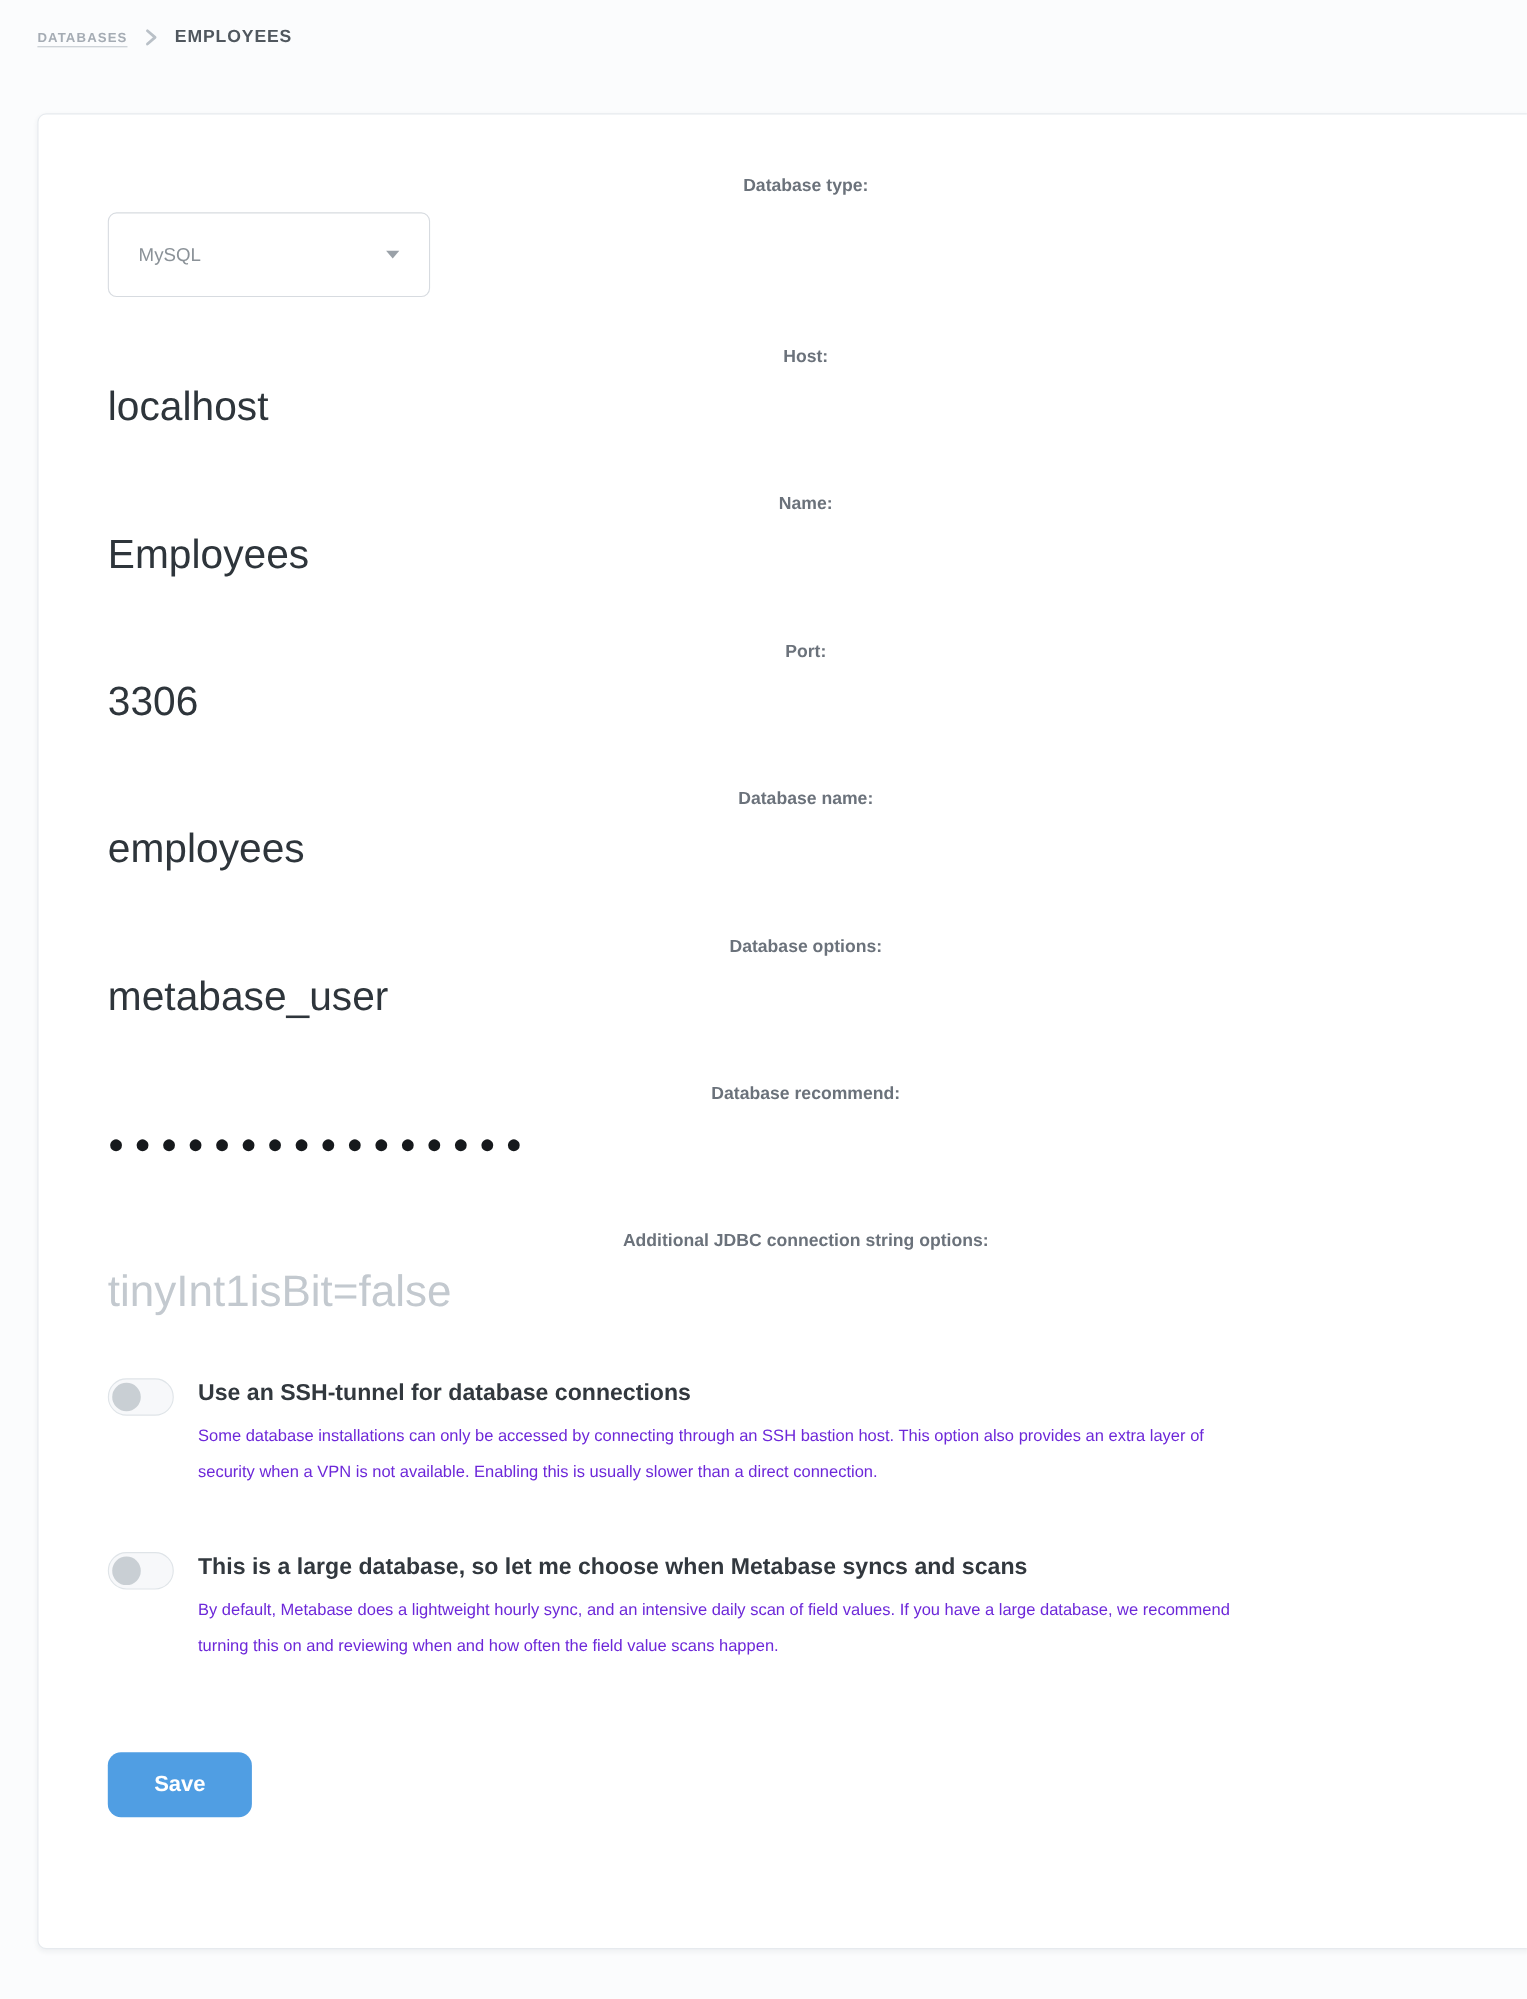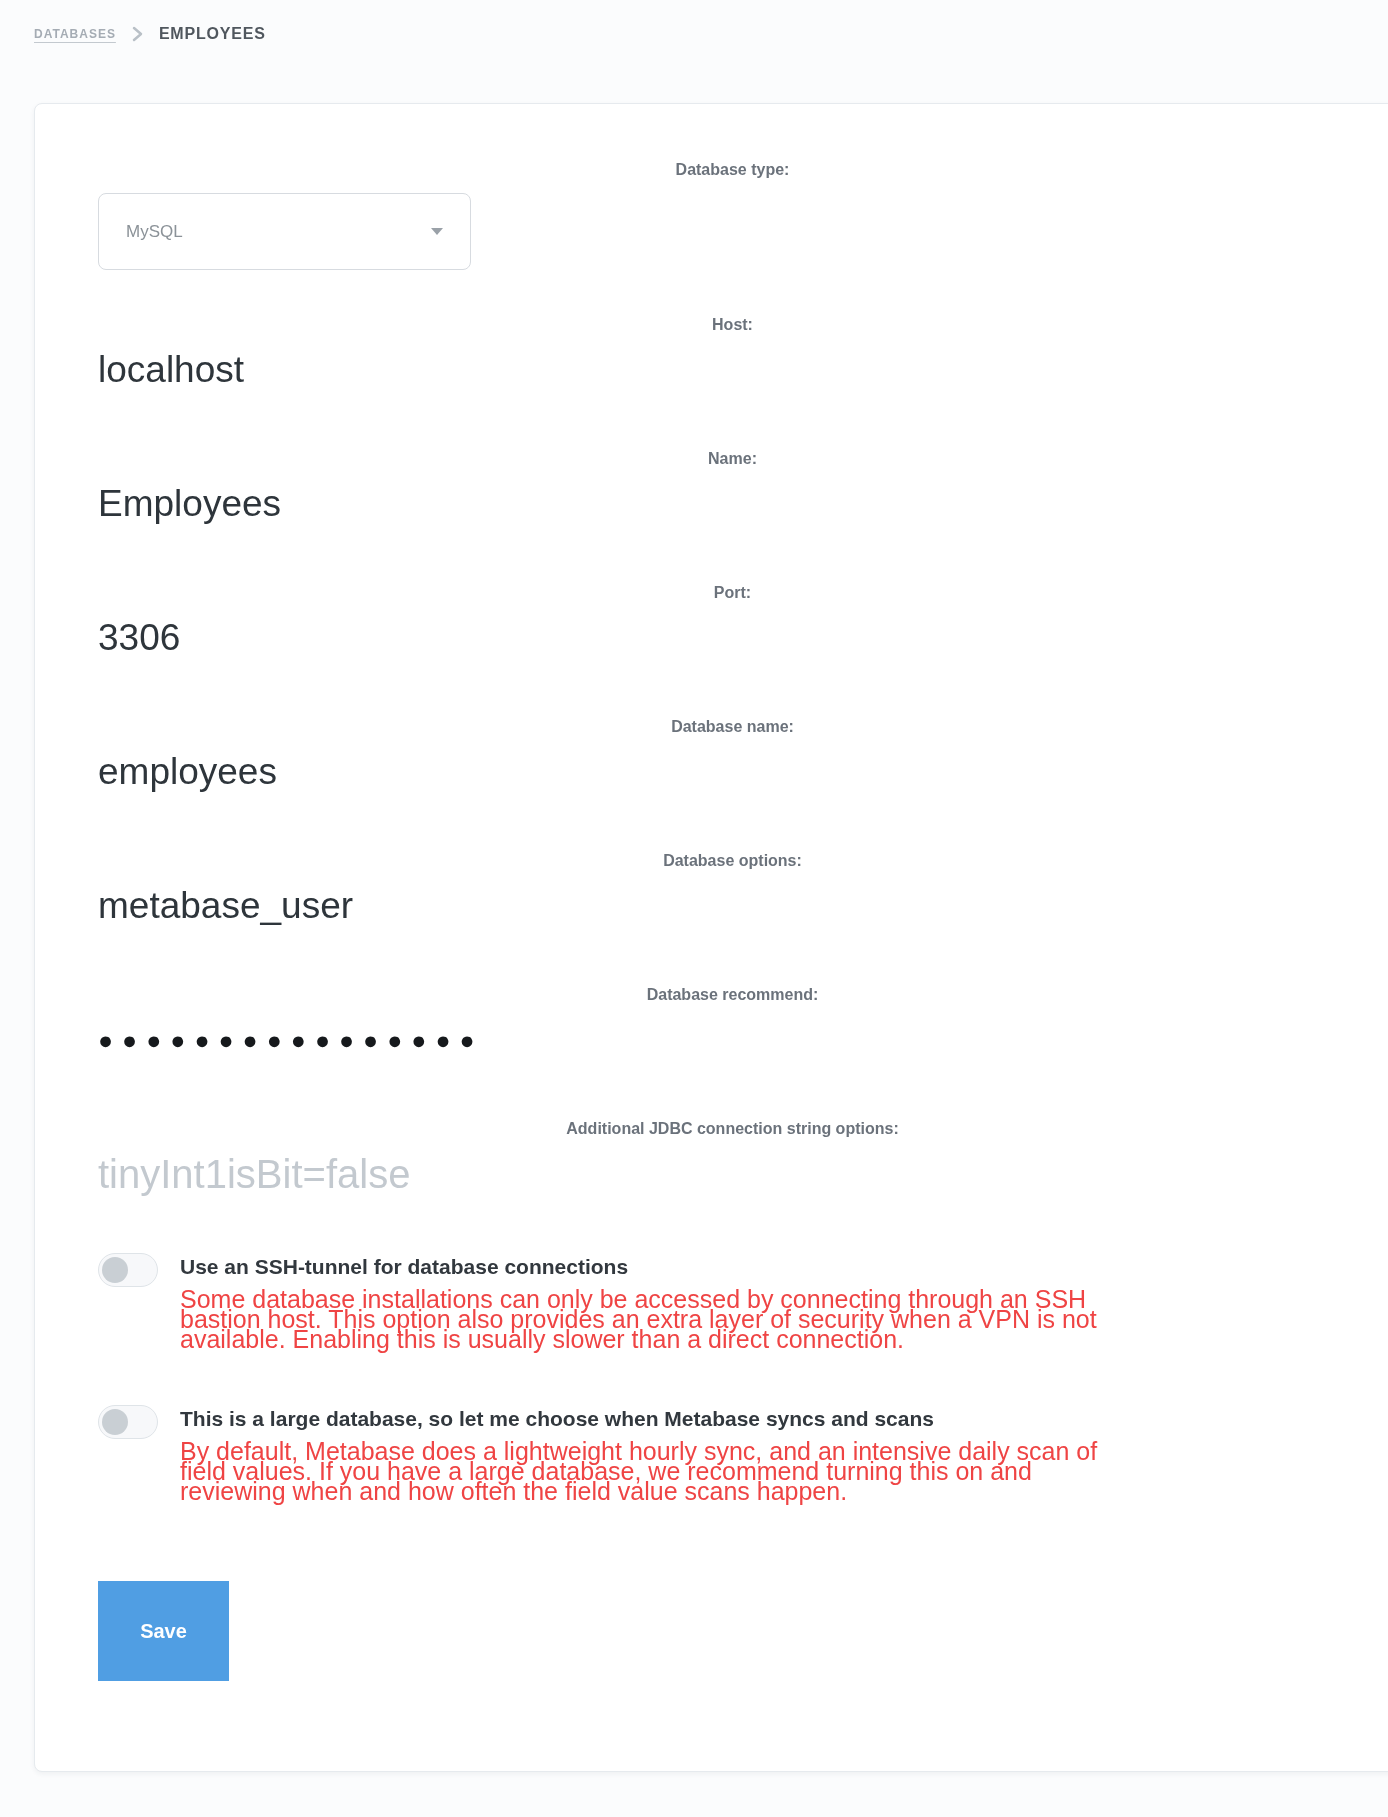--- a/index.html
+++ b/index.html
@@ -33,21 +33,21 @@
     padding:56px 40px 0 63px;
   }
   .field { margin-bottom:57px; }
   .field-label {
     display:block;
     font-size:16px; font-weight:700; color:#6b727b;
     line-height:20px; margin-bottom:13px;text-align:center;
   }
   .select-box {
     margin-top:4px;
-    width:373px; height:77px;
+    width:293px; height:77px;
     border:1px solid #d7dbe0; border-radius:8px;
     background:#fff;
     display:flex; align-items:center; justify-content:space-between;
     padding:0 27px;
     cursor:pointer;
     margin-bottom:45px;
   }
   .select-value { font-size:17px; color:#8b9298; }
   .chevron-down {
     width:0; height:0;
@@ -81,28 +81,28 @@
     position:absolute; left:3px; top:3px;
     width:26px; height:26px; border-radius:50%;
     background:#c9cfd4;
   }
   .toggle-title {
     font-size:21px; font-weight:700; color:#32383e; line-height:26px;
     padding-top:3px;
   }
   .toggle-desc {
     margin-top:9px; max-width:960px;
-    font-size:25px; color:#ef4444; line-height:20px;
+    font-size:15px; color:#6d28d9; line-height:33px;
   }
   .save-button {
     display:block;
     margin-top:80px;
-    width:131px; height:100px;
+    width:131px; height:59px;
     background:#509ee3;
-    border:none; border-radius:0;
+    border:none; border-radius:12px;
     color:#ffffff; font-size:20px; font-weight:700;
     font-family:"Liberation Sans", sans-serif;
     cursor:pointer;
   }
 </style>
 </head>
 <body>
 
 <nav class="breadcrumb">
   <a class="crumb-parent">DATABASES</a>

